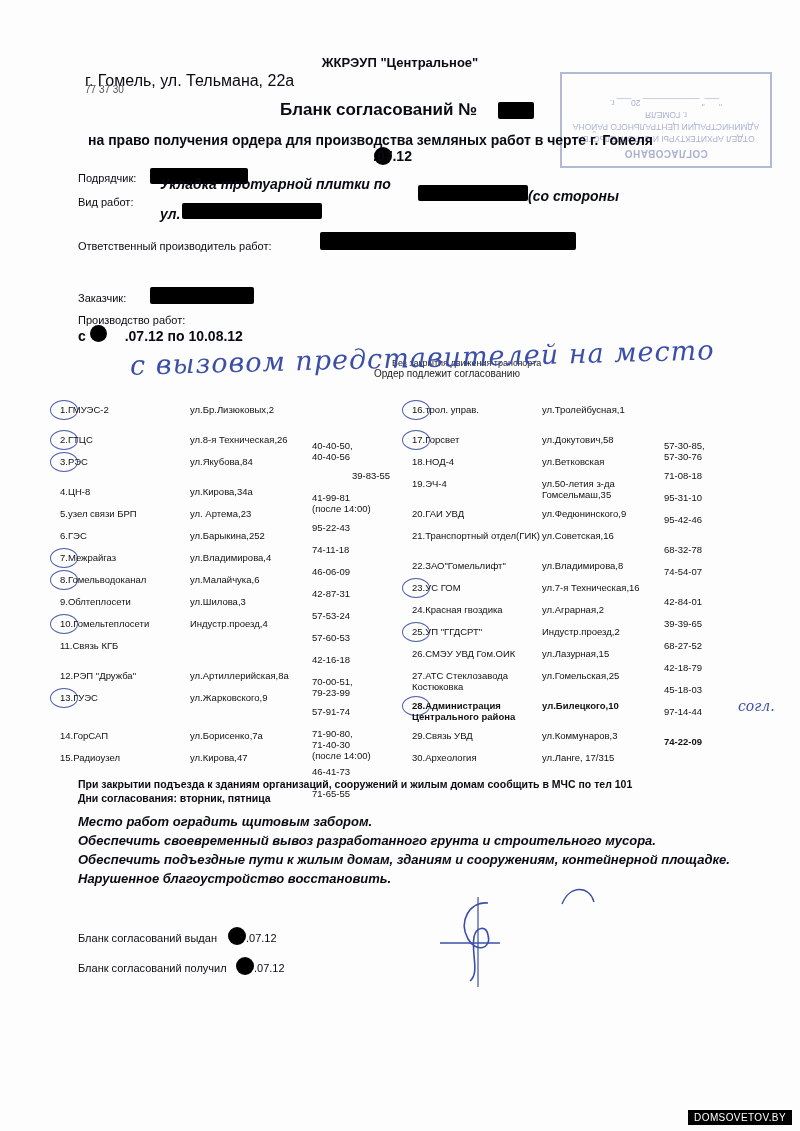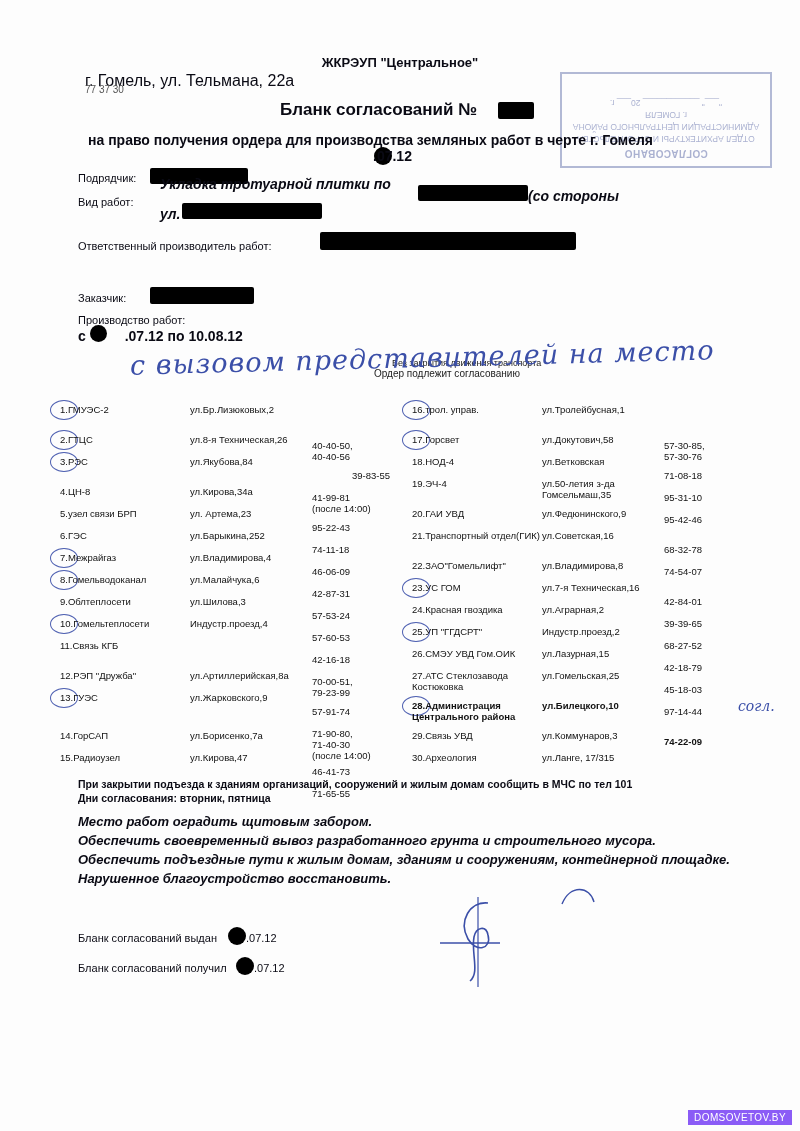--- a/index.html
+++ b/index.html
@@ -116,21 +116,21 @@
   
   #issue-line { left: 78px; top: 932px; font-size: 11px; }
   #receive-line { left: 78px; top: 962px; font-size: 11px; }
 
   
   #signature { left: 430px; top: 895px; width: 120px; height: 100px; }
 
   
   #watermark {
     right: 8px; bottom: 6px;
-    background: #8b5cf6;
+    background: #000000;
     color: #fff;
     font-size: 10px;
     padding: 2px 6px;
     letter-spacing: .4px;
   }
   #center-strike {
     left: 358px; top: 358px;
     font-size: 9px; color: #222; padding-left: 34px;
   }
   #center-strike2 {

